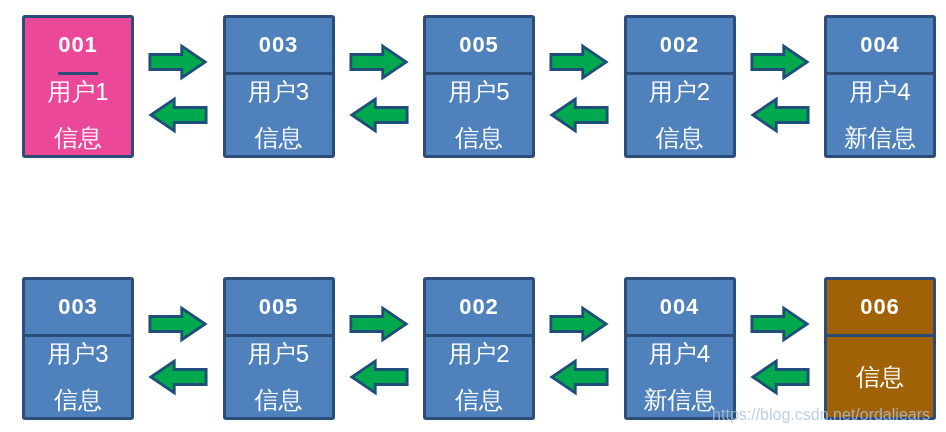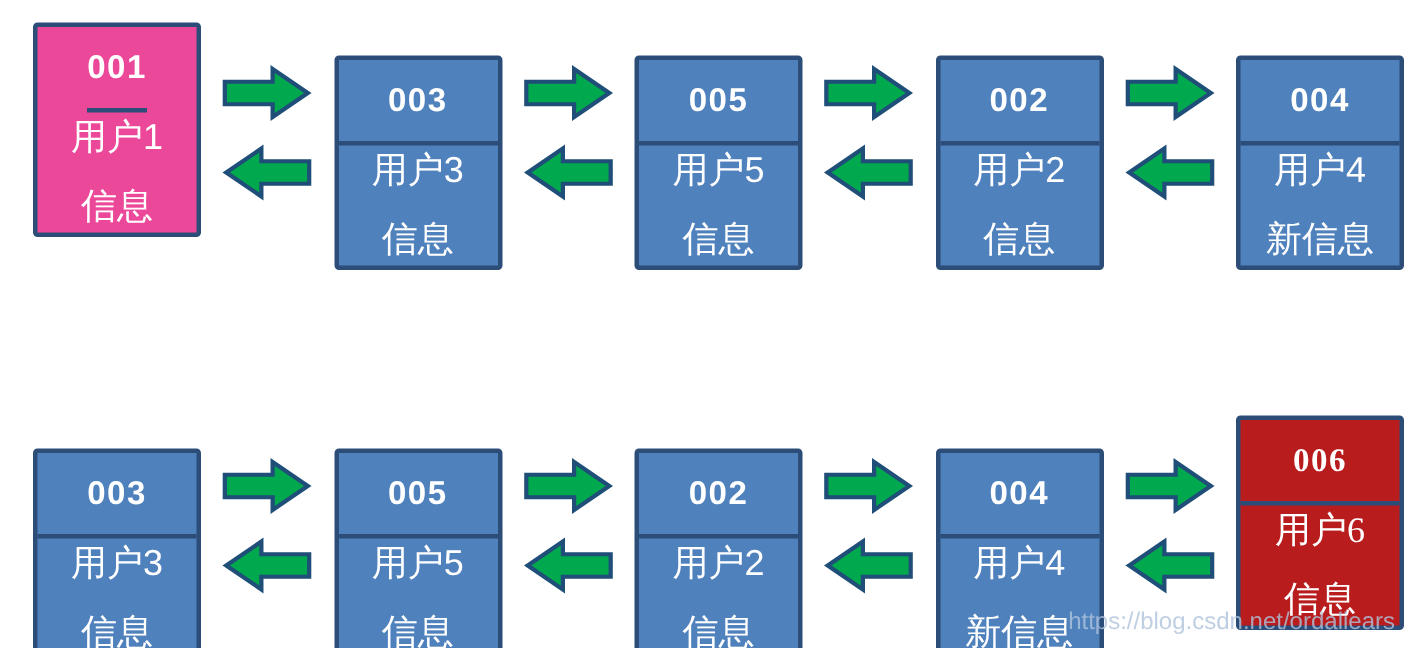--- a/index.html
+++ b/index.html
@@ -28,23 +28,23 @@
   .node {
     box-sizing: border-box;
     width: 112px;
     height: 143px;
     border: 3px solid #2c4d78;
     border-radius: 3px;
     display: flex;
     flex-direction: column;
     color: #ffffff;
   }
-  .node[data-color="blue"]  { background: #4f81bd; margin-top: 22px; }
+  .node[data-color="blue"]  { background: #4f81bd; }
   .node[data-color="red"]   { background: #ec4899; align-items: center; }
-  .node[data-color="green"] { background: #b91c1c; font-family: Liberation Serif, serif; }
+  .node[data-color="green"] { background: #a16207; }
 
   .node-id {
     height: 54px;
     flex: 0 0 54px;
     border-bottom: 3px solid #2c4d78;
     display: flex;
     align-items: center;
     justify-content: center;
     font-size: 22px;
     font-weight: 600;
@@ -249,21 +249,20 @@
           <polygon class="arrow-shape" points="2,12 36,12 36,3 61,20 36,37 36,28 2,28"></polygon>
         </svg>
       <svg width="60" height="40" viewBox="0 0 64 40">
           <polygon class="arrow-shape" points="62,12 28,12 28,3 3,20 28,37 28,28 62,28"></polygon>
         </svg>
     </div>
 
     <div class="node" data-color="green">
       <div class="node-id">006</div>
       <div class="node-info">
-        <span>用户6</span>
         <span>信息</span>
       </div>
     </div>
 
   </div>
 
   <div class="wm-url">https://blog.csdn.net/ordaliears</div>
   <div class="wm-community">@稀土掘金技术社区</div>
 
 </div>

